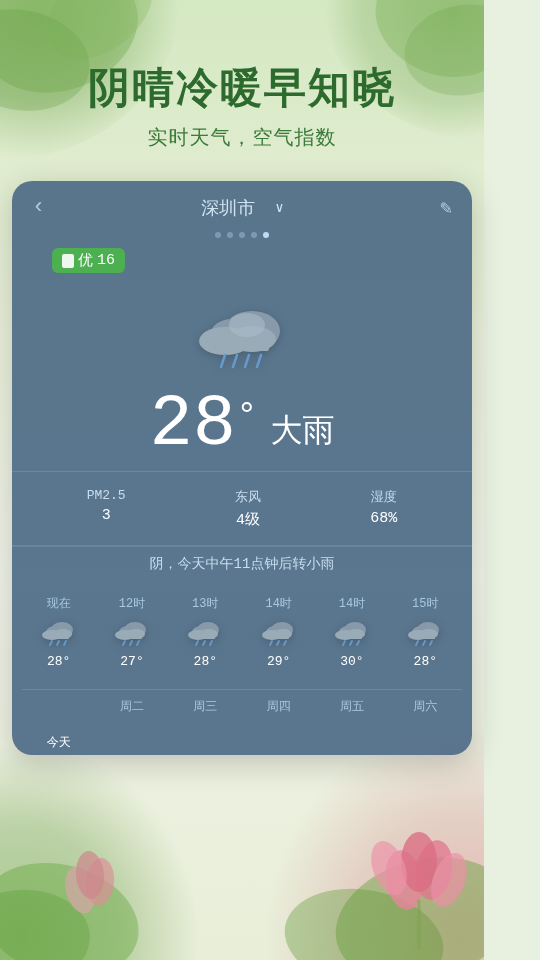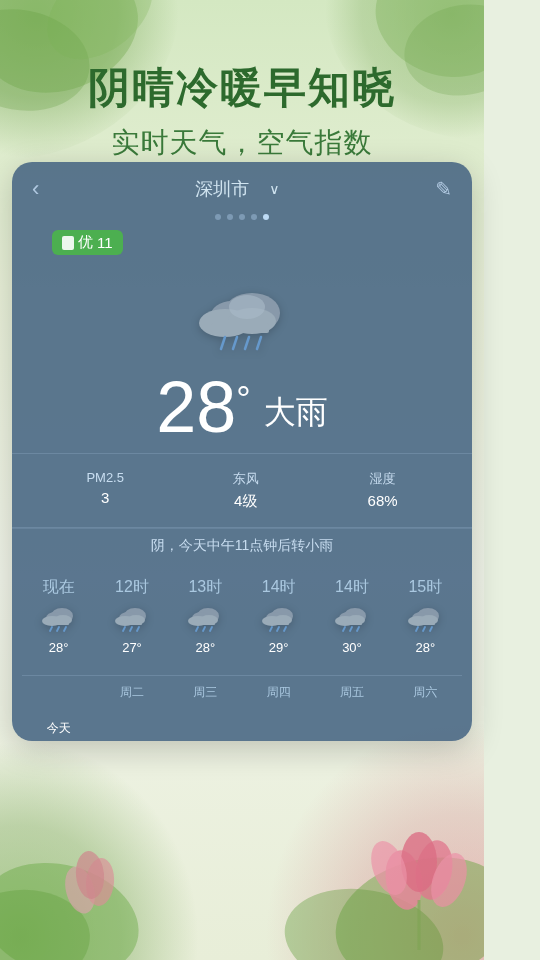--- a/index.html
+++ b/index.html
@@ -11,20 +11,21 @@
       font-family: -apple-system, 'PingFang SC', 'Microsoft YaHei', sans-serif;
       background: #e8f0e0;
       position: relative;
     }
 
     .bg-container {
       width: 484px;
       height: 960px;
       position: relative;
       background: linear-gradient(180deg, #d4e8c2 0%, #e8f0d8 30%, #f0f4e8 60%, #e8eed8 100%);
+      font-family: Liberation Mono, monospace;
     }
 
     
     .deco-top-left {
       position: absolute;
       top: 0; left: 0;
       width: 180px; height: 160px;
       background: radial-gradient(ellipse at 20% 10%, rgba(100,160,60,0.5) 0%, rgba(80,140,40,0.3) 40%, transparent 70%);
       border-radius: 0 0 100% 0;
     }
@@ -60,23 +61,24 @@
     .main-title {
       font-size: 42px;
       font-weight: 700;
       color: #2d6a2d;
       letter-spacing: 2px;
       text-align: center;
       margin-bottom: 8px;
     }
 
     .sub-title {
-      font-size: 28px;
+      font-size: 20px;
       color: #3a7a3a;
       text-align: center;
+      margin-bottom: 30px;
       letter-spacing: 1px;
     }
 
     
     .weather-card {
       width: 460px;
       background: rgba(70, 100, 130, 0.88);
       border-radius: 20px;
       padding: 0;
       overflow: hidden;
@@ -264,21 +266,21 @@
     .hourly-item {
       display: flex;
       flex-direction: column;
       align-items: center;
       gap: 6px;
       flex: 1;
     }
 
     .hourly-time {
       color: #aac8e0;
-      font-size: 16px;
+      font-size: 12px;
     }
 
     .hourly-icon {
       width: 34px; height: 26px;
     }
 
     .hourly-temp {
       color: white;
       font-size: 13px;
     }
@@ -375,21 +377,21 @@
           <div class="dot"></div>
           <div class="dot"></div>
           <div class="dot"></div>
           <div class="dot active"></div>
         </div>
 
       <div style="padding: 0 20px 6px;">
         <div class="aqi-badge">
           <div class="aqi-bar"></div>
           <span>优</span>
-          <span>11</span>
+          <span>16</span>
         </div>
       </div>
 
       <div class="main-weather">
 
         <div class="weather-icon-large">
           <svg viewBox="0 0 90 70" class="cloud-svg">
 
             <ellipse cx="55" cy="28" rx="28" ry="20" fill="#8899aa"></ellipse>
             <ellipse cx="35" cy="32" rx="22" ry="16" fill="#8899aa"></ellipse>

